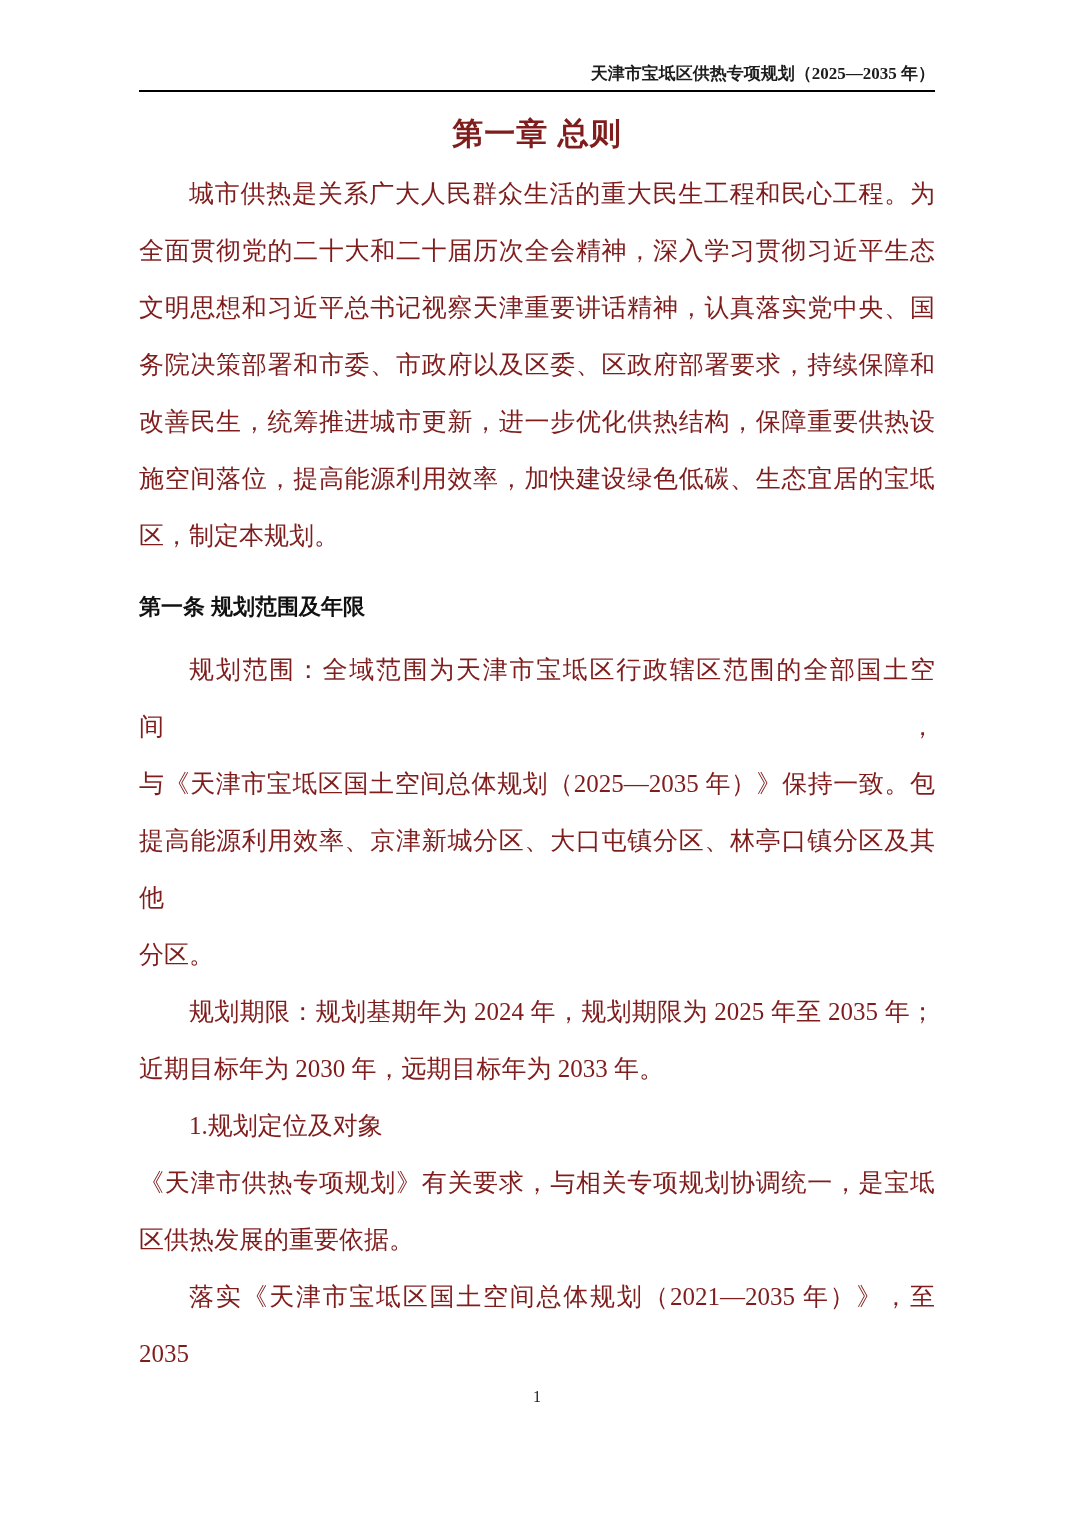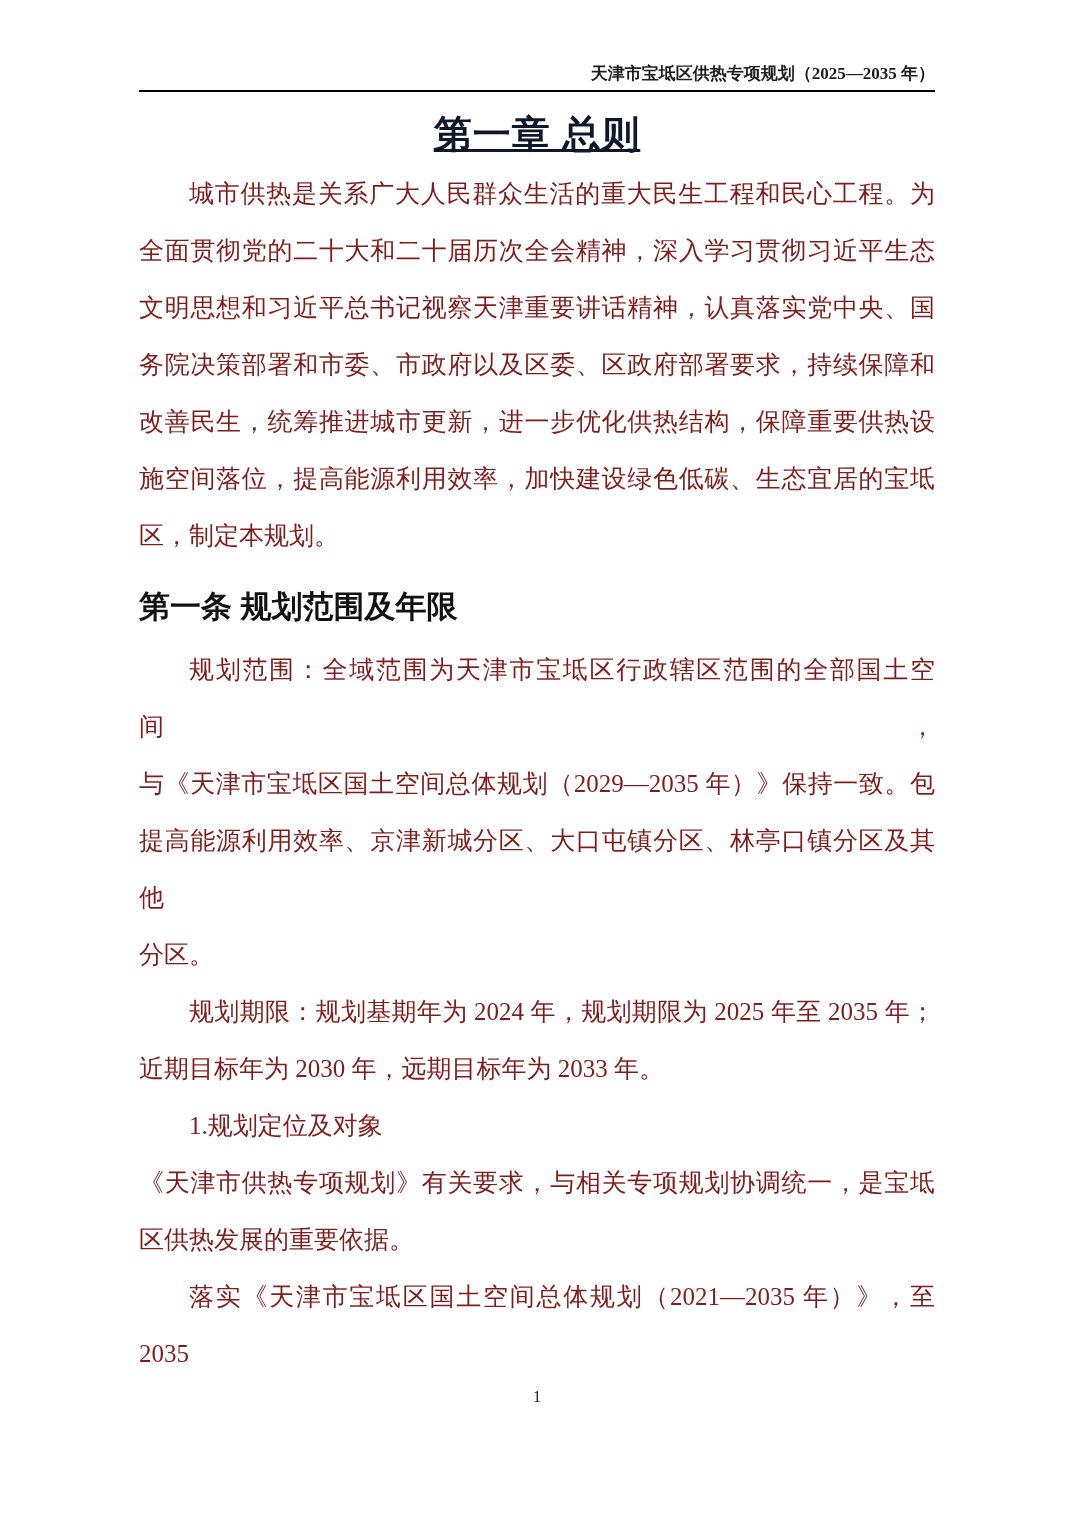--- a/index.html
+++ b/index.html
@@ -22,44 +22,43 @@
     font-size: 17px;
     line-height: 22px;
     text-align: right;
     border-bottom: 2.5px solid #000;
     padding-bottom: 5px;
   }
 
   .chapter-title {
     font-family: "Liberation Sans", "DejaVu Sans", sans-serif;
     font-weight: bold;
-    font-size: 38px;
+    font-size: 31px;
     line-height: 44px;
     text-align: center;
     margin: 20px 0 9px 0;
     letter-spacing: 1px;
-    color: #0f172a;
-    text-decoration: underline;
+    color: #7f1d1d;
   }
 
   .body-line {
     font-family: "Liberation Serif", "DejaVu Serif", serif;
     font-size: 25px;
     line-height: 57px;
     text-align: justify;
     color: #7f1d1d;
   }
   .fill { text-align-last: justify; }
   .end  { text-align-last: left; }
   .indent { text-indent: 50px; }
 
   .article-heading {
     font-family: "Liberation Sans", "DejaVu Sans", sans-serif;
     font-weight: bold;
-    font-size: 31px;
+    font-size: 22px;
     line-height: 57px;
     margin-top: 14px;
     margin-bottom: 6px;
     color: #111;
   }
 
   .page-number {
     position: absolute;
     left: 0;
     right: 0;
@@ -86,21 +85,21 @@
     <div class="body-line fill">务院决策部署和市委、市政府以及区委、区政府部署要求，持续保障和</div>
     <div class="body-line fill">改善民生，统筹推进城市更新，进一步优化供热结构，保障重要供热设</div>
     <div class="body-line fill">施空间落位，提高能源利用效率，加快建设绿色低碳、生态宜居的宝坻</div>
     <div class="body-line end">区，制定本规划。</div>
   </div>
 
   <div class="article-heading">第一条 规划范围及年限</div>
 
   <div>
     <div class="body-line fill indent">规划范围：全域范围为天津市宝坻区行政辖区范围的全部国土空间，</div>
-    <div class="body-line fill">与《天津市宝坻区国土空间总体规划（2029—2035 年）》保持一致。包</div>
+    <div class="body-line fill">与《天津市宝坻区国土空间总体规划（2025—2035 年）》保持一致。包</div>
     <div class="body-line fill">提高能源利用效率、京津新城分区、大口屯镇分区、林亭口镇分区及其他</div>
     <div class="body-line end">分区。</div>
   </div>
 
   <div>
     <div class="body-line fill indent">规划期限：规划基期年为 2024 年，规划期限为 2025 年至 2035 年；</div>
     <div class="body-line end">近期目标年为 2030 年，远期目标年为 2033 年。</div>
   </div>
 
 

